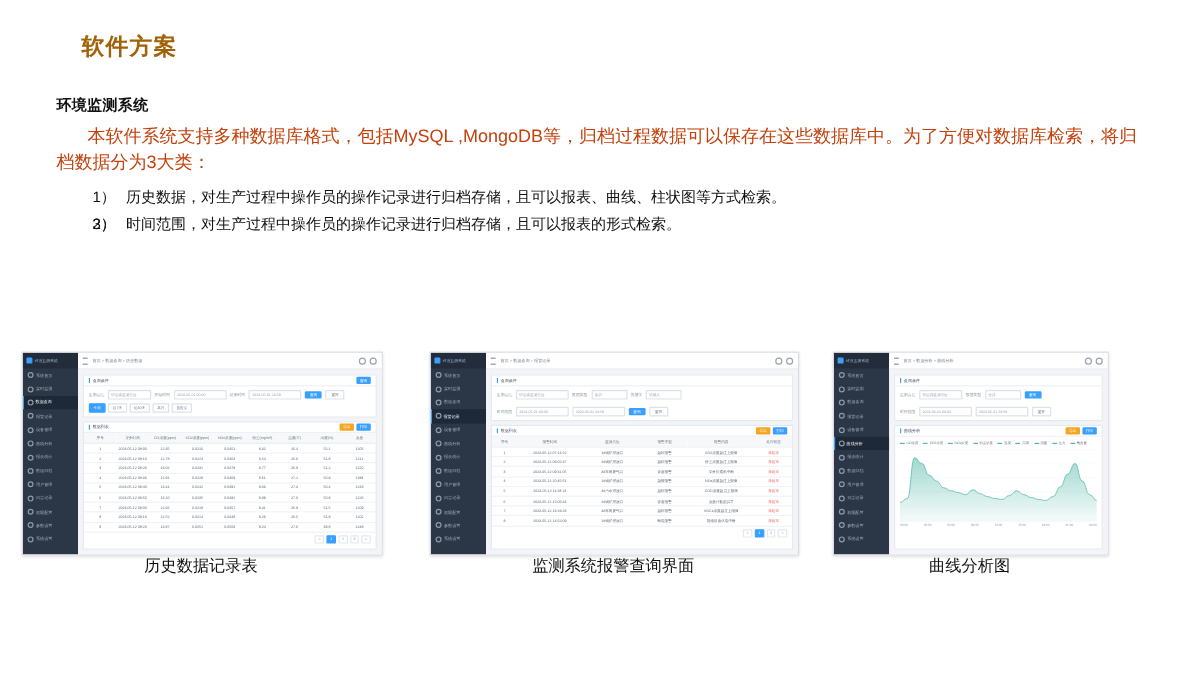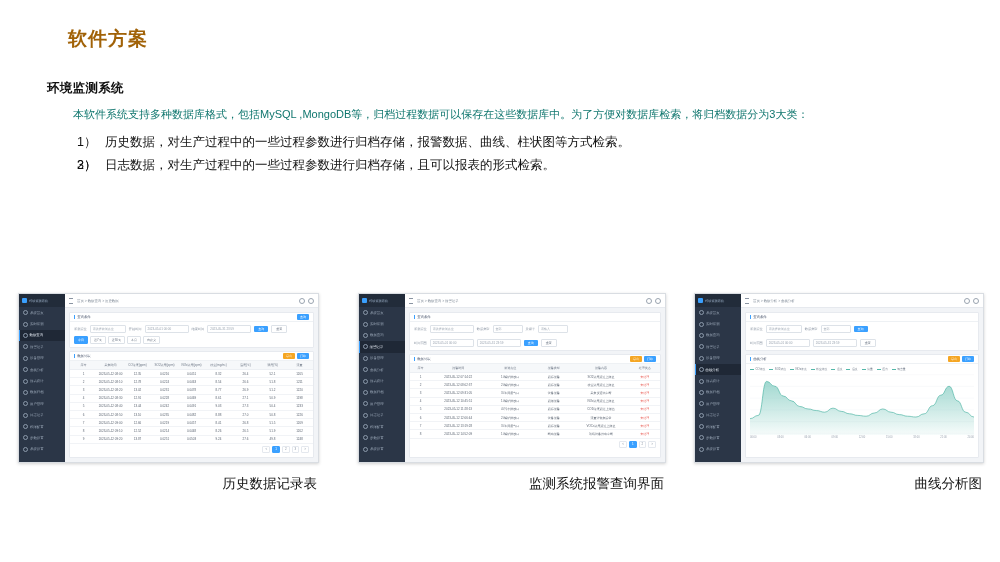--- a/index.html
+++ b/index.html
@@ -35,23 +35,23 @@
     width: 910px;
   }
   .sub-title {
     font-size: 12.5px;
     font-weight: bold;
     color: #111;
     margin: 0 0 6px 0;
     letter-spacing: .3px;
   }
   .para {
-    font-size: 11px;
+    font-size: 15px;
     line-height: 22px;
-    color: #0f766e;
+    color: #c2410c;
     margin: 0;
     text-indent: 26px;
   }
   .list {
     margin: 6px 0 0 0;
     padding: 0;
     list-style: none;
   }
   .list li {
     font-size: 12.5px;
@@ -71,37 +71,36 @@
     top: 293px;
     left: 0;
     width: 1000px;
   }
   .figure {
     position: absolute;
     top: 0;
   }
   .fig-1 { left: 18px;  width: 299px; }
   .fig-2 { left: 358px; width: 306px; }
-  .fig-3 { left: 694px; width: 288px; }
+  .fig-3 { left: 694px; width: 228px; }
 
   .shot {
     width: 100%;
     height: 168px;
     background: #fff;
     border: 1px solid #d9dde2;
     box-shadow: 0 1px 3px rgba(0,0,0,.18);
     display: flex;
     overflow: hidden;
     position: relative;
   }
   .caption {
-    text-align: right;
+    text-align: center;
     font-size: 13.5px;
     color: #111;
-    margin-top: 12px;
   }
 
   
   .app-side {
     width: 46px;
     background: #2b3647;
     color: #c3ccd8;
     flex: none;
     padding-top: 0;
   }
@@ -293,28 +292,28 @@
 <body>
 
 <div class="slide-title">软件方案</div>
 
 <div class="body-block">
   <div class="sub-title">环境监测系统</div>
   <p class="para">本软件系统支持多种数据库格式，包括MySQL ,MongoDB等，归档过程数据可以保存在这些数据库中。为了方便对数据库检索，将归档数据分为3大类：</p>
   <ul class="list">
     <li>
       <span class="num">1）</span>
-      <span>历史数据，对生产过程中的一些过程参数进行归档存储，报警数据、曲线、柱状图等方式检索。</span>
+      <span>历史数据，对生产过程中操作员的操作记录进行归档存储，且可以报表、曲线、柱状图等方式检索。</span>
     </li>
     <li>
       <span class="num">2）</span>
     </li>
     <li>
       <span class="num">3）</span>
-      <span>日志数据，对生产过程中的一些过程参数进行归档存储，且可以报表的形式检索。</span>
+      <span>时间范围，对生产过程中操作员的操作记录进行归档存储，且可以报表的形式检索。</span>
     </li>
   </ul>
 </div>
 
 <div class="figures">
 
   <div class="figure fig-1">
     <div class="shot">
       <div class="app-side">
         <div class="brand">

